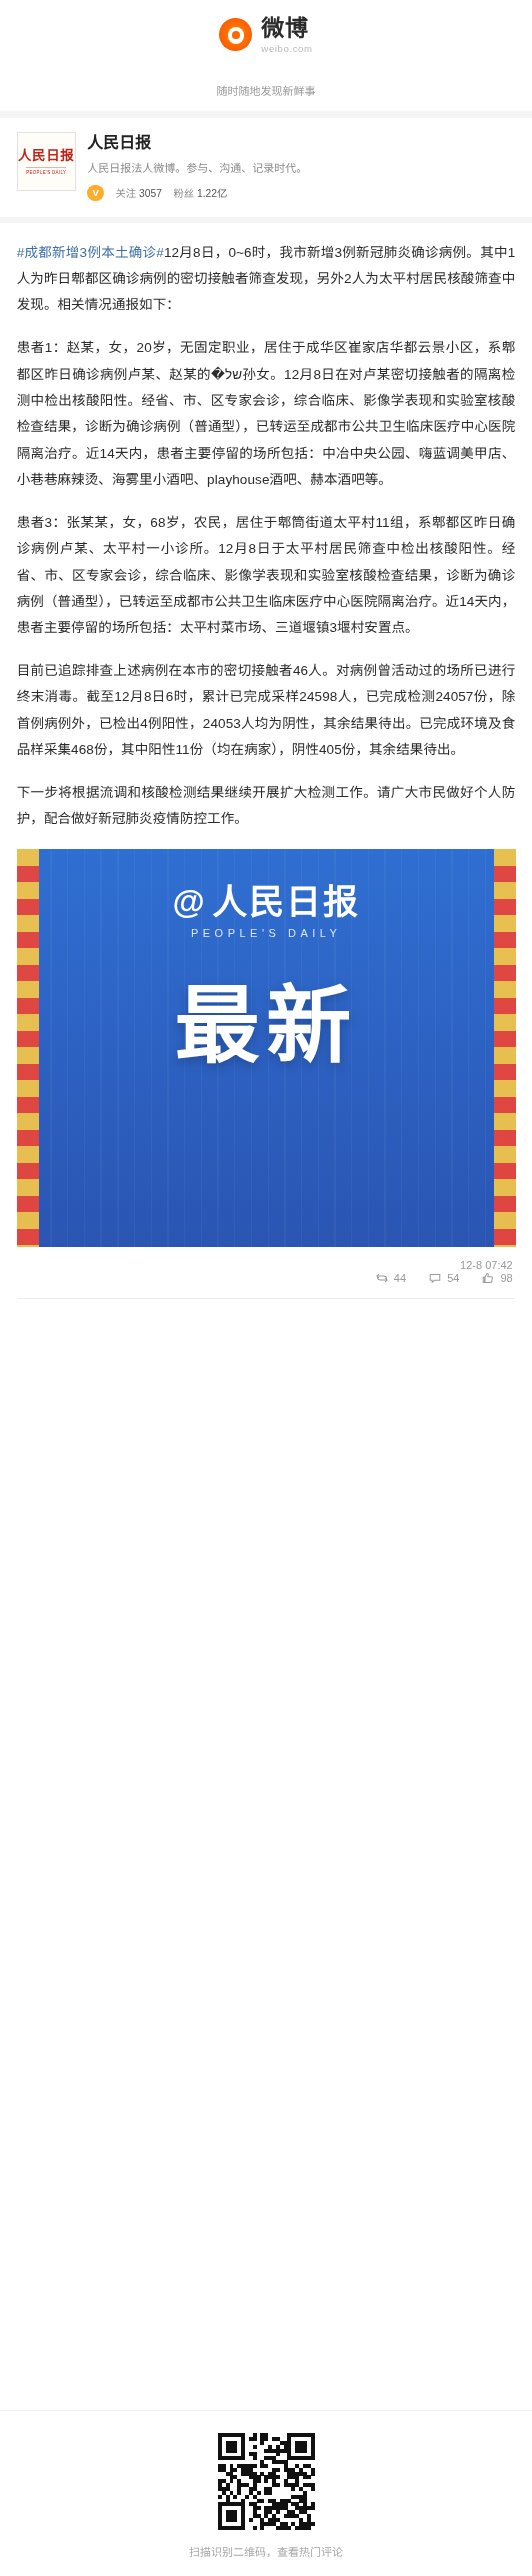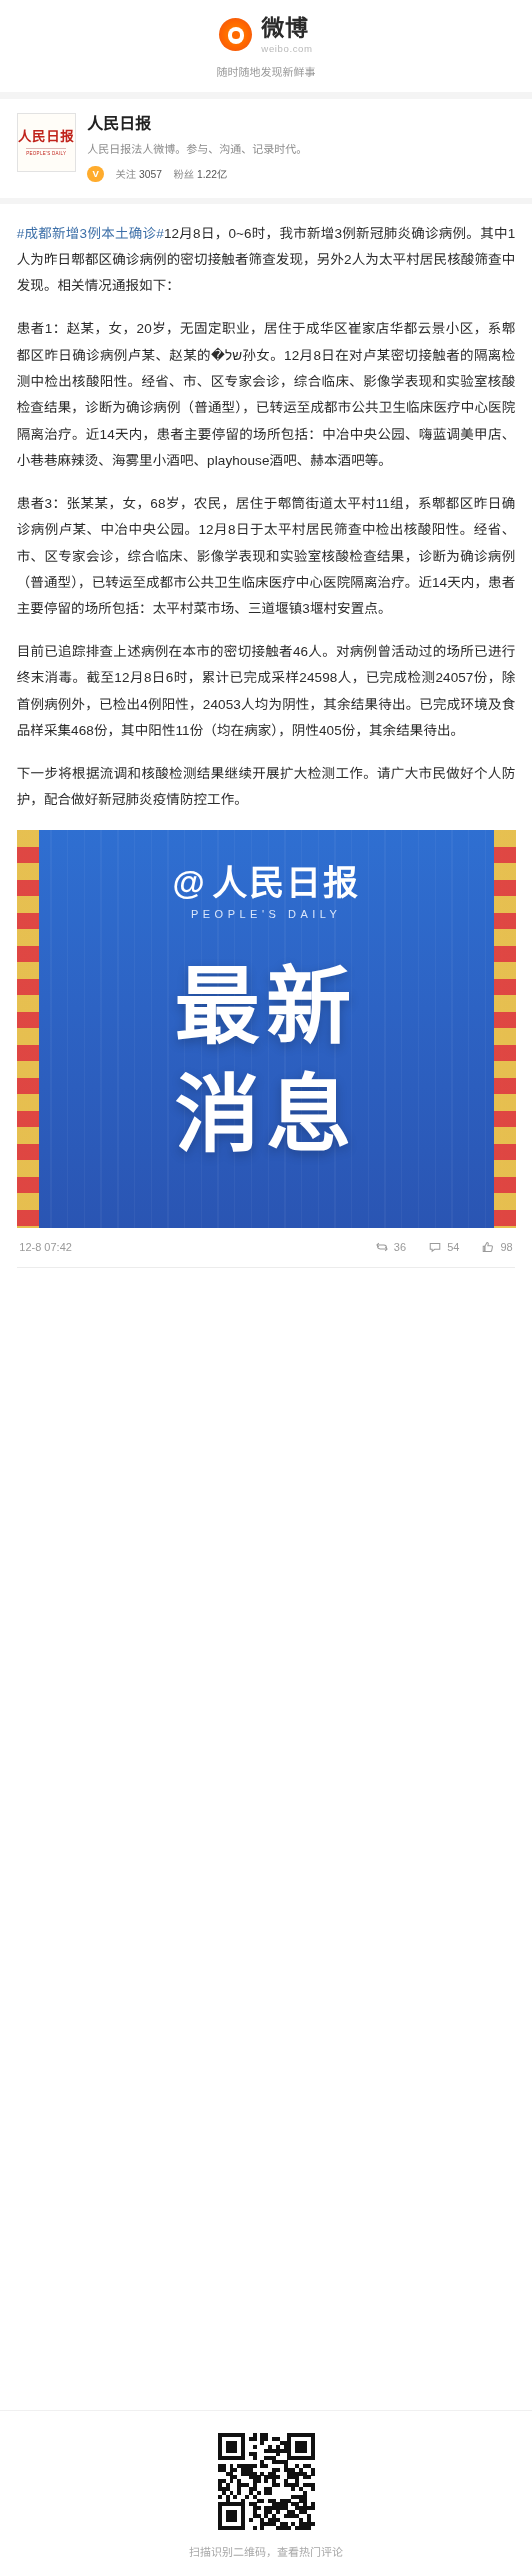--- a/index.html
+++ b/index.html
@@ -18,20 +18,21 @@
     flex-direction: column;
   }
 
   
   .topbar {
     background: #ffffff;
     padding: 16.7px 0 13px 0;
     display: flex;
     flex-direction: column;
     align-items: center;
+    gap: 19px;
   }
   .brandrow {
     display: flex;
     align-items: center;
     justify-content: center;
     gap: 9px;
   }
   .weibo-eye {
     width: 33px; height: 33px;
     border-radius: 50%;
@@ -225,21 +226,20 @@
     letter-spacing: 4.5px;
   }
   .img-big {
     position: absolute;
     left: 0; right: 0;
     top: 129px;
     display: flex;
     flex-direction: column;
     align-items: center;
     color: #ffffff;
-    gap: 12px;
   }
   .img-big .row {
     font-size: 85px;
     font-weight: bold;
     letter-spacing: 6.4px;
     line-height: 1.12;
     text-shadow: 0 3.9px 10.3px rgba(0,0,0,0.22);
   }
   .img-credit {
     position: absolute;
@@ -263,25 +263,26 @@
     position: absolute;
     left: 3.2px; top: 3.2px;
     width: 4.5px; height: 4.5px;
     border-radius: 50%;
     background: #fff;
   }
 
   
   .meta {
     display: flex;
-    align-items: center;
+    align-items: flex-end;
     justify-content: space-between;
     padding: 11.6px 2.6px 13px 2.6px;
     font-size: 11px;
     color: #9a9a9a;
+    flex-direction: column;
   }
   .actions { display: flex; align-items: center; gap: 22px; }
   .action {
     display: flex;
     align-items: center;
     gap: 5.1px;
     color: #9a9a9a;
     font-size: 11px;
   }
   .ic { display: inline-block; width: 14px; height: 14px; position: relative; }
@@ -348,58 +349,57 @@
         </span>
       </div>
     </div>
   </div>
 
   <div class="post">
 
     <p><span class="topic">#成都新增3例本土确诊#</span><span>12月8日，0~6时，我市新增3例新冠肺炎确诊病例。其中1人为昨日郫都区确诊病例的密切接触者筛查发现，另外2人为太平村居民核酸筛查中发现。相关情况通报如下：</span></p>
 
     <p>患者1：赵某，女，20岁，无固定职业，居住于成华区崔家店华都云景小区，系郫都区昨日确诊病例卢某、赵某的�של孙女。12月8日在对卢某密切接触者的隔离检测中检出核酸阳性。经省、市、区专家会诊，综合临床、影像学表现和实验室核酸检查结果，诊断为确诊病例（普通型），已转运至成都市公共卫生临床医疗中心医院隔离治疗。近14天内，患者主要停留的场所包括：中冶中央公园、嗨蓝调美甲店、小巷巷麻辣烫、海雾里小酒吧、playhouse酒吧、赫本酒吧等。</p>
-    <p>患者3：张某某，女，68岁，农民，居住于郫筒街道太平村11组，系郫都区昨日确诊病例卢某、中冶中央公园。12月8日于太平村居民筛查中检出核酸阳性。经省、市、区专家会诊，综合临床、影像学表现和实验室核酸检查结果，诊断为确诊病例（普通型），已转运至成都市公共卫生临床医疗中心医院隔离治疗。近14天内，患者主要停留的场所包括：太平村菜市场、三道堰镇3堰村安置点。</p>
+    <p>患者3：张某某，女，68岁，农民，居住于郫筒街道太平村11组，系郫都区昨日确诊病例卢某、太平村一小诊所。12月8日于太平村居民筛查中检出核酸阳性。经省、市、区专家会诊，综合临床、影像学表现和实验室核酸检查结果，诊断为确诊病例（普通型），已转运至成都市公共卫生临床医疗中心医院隔离治疗。近14天内，患者主要停留的场所包括：太平村菜市场、三道堰镇3堰村安置点。</p>
     <p>目前已追踪排查上述病例在本市的密切接触者46人。对病例曾活动过的场所已进行终末消毒。截至12月8日6时，累计已完成采样24598人，已完成检测24057份，除首例病例外，已检出4例阳性，24053人均为阴性，其余结果待出。已完成环境及食品样采集468份，其中阳性11份（均在病家），阴性405份，其余结果待出。</p>
     <p>下一步将根据流调和核酸检测结果继续开展扩大检测工作。请广大市民做好个人防护，配合做好新冠肺炎疫情防控工作。</p>
 
     <div class="postimg">
       <div class="stripes"></div>
       <div class="leftbar"></div>
       <div class="rightbar"></div>
 
       <div class="img-head">
         <div class="line1">
           <span class="at">@</span>
           <span class="rmrb-big">人民日报</span>
         </div>
         <div class="line2">PEOPLE'S DAILY</div>
       </div>
 
       <div class="img-big">
         <div class="row">最新</div>
-        <div class="row">消息</div>
       </div>
 
     </div>
 
     <div class="meta">
       <div>12-8 07:42</div>
       <div class="actions">
 
         <div class="action">
           <span class="ic">
             <svg width="14" height="14" viewBox="0 0 22 22" fill="none" stroke="#9a9a9a" stroke-width="1.6">
               <path d="M3 8h11a4 4 0 0 1 4 4v1"></path>
               <path d="M6 5 3 8l3 3"></path>
               <path d="M19 14H8a4 4 0 0 1-4-4V9"></path>
               <path d="M16 17l3-3-3-3"></path>
             </svg>
           </span>
-          <span>36</span>
+          <span>44</span>
         </div>
 
         <div class="action">
           <span class="ic">
             <svg width="14" height="14" viewBox="0 0 22 22" fill="none" stroke="#9a9a9a" stroke-width="1.6">
               <path d="M3.5 5.5h15v9h-8l-4 3v-3h-3z"></path>
             </svg>
           </span>
           <span>54</span>
         </div>

